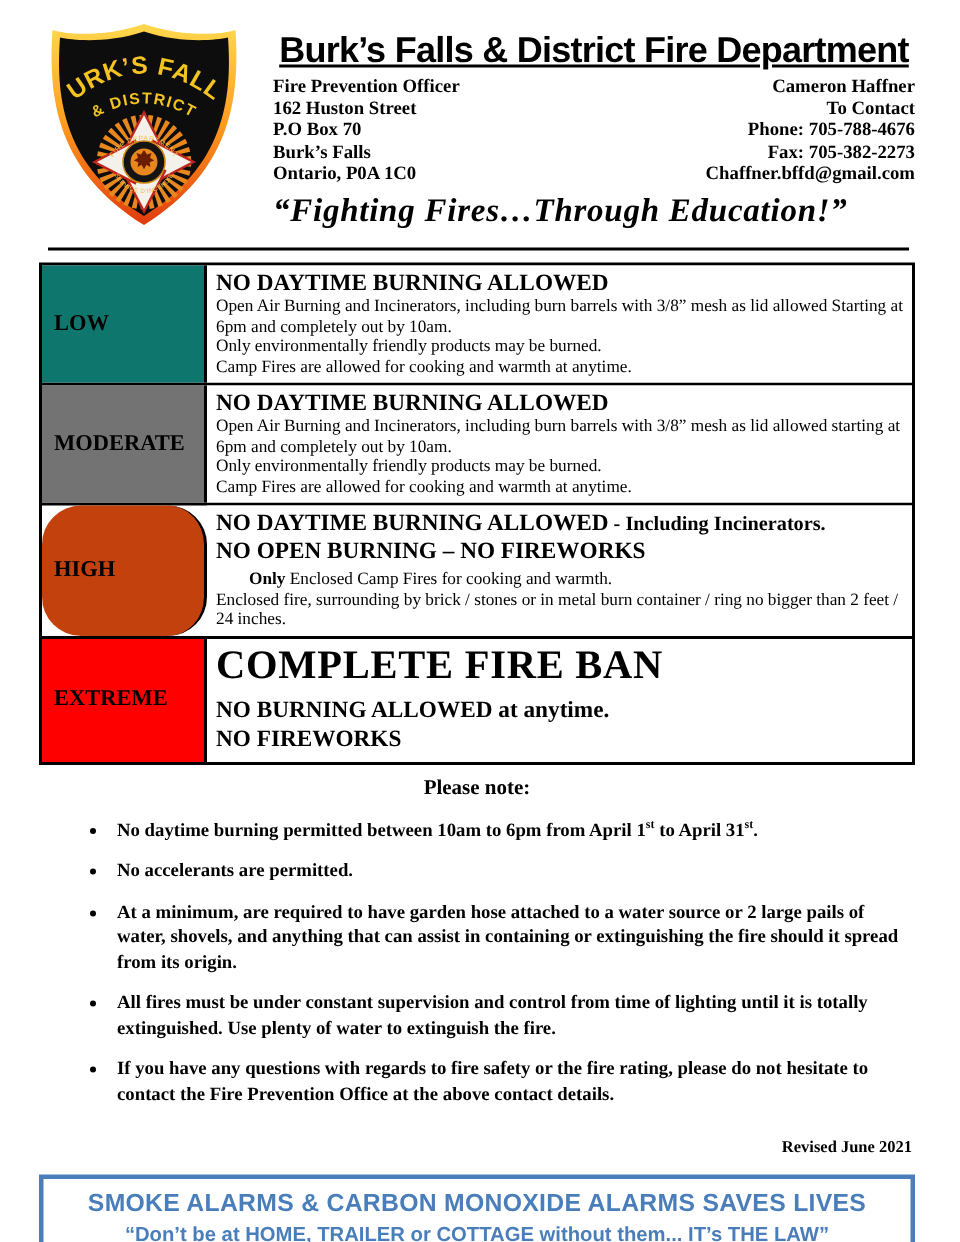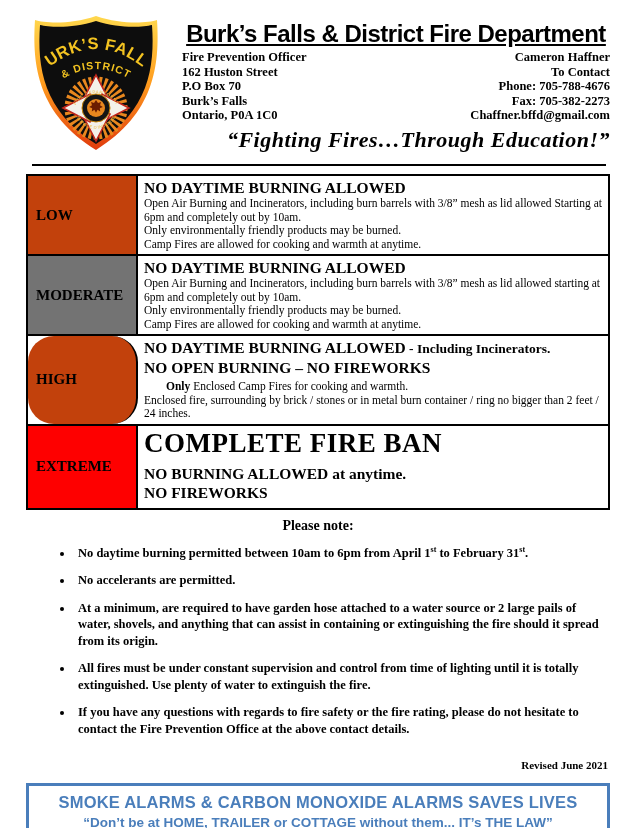--- a/index.html
+++ b/index.html
@@ -15,34 +15,34 @@
   .header-right { flex:1; padding-left:16px; }
   .dept-title {
     font-family:"Liberation Sans", sans-serif; font-weight:bold;
     font-size:24px; text-align:center; letter-spacing:-0.5px; margin-top:8px;text-decoration:underline;
   }
   .contact-row { display:flex; justify-content:space-between; margin-top:2px; }
   .contact-col { font-weight:bold; font-size:12.5px; line-height:14.5px; }
   .contact-col.right { text-align:right; }
   .tagline {
     font-weight:bold; font-style:italic; font-size:22px;
-    text-align:right; margin-top:4px; letter-spacing:0.5px;
+    text-align:left; margin-top:4px; letter-spacing:0.5px;
   }
   .header-rule { border-top:2px solid #000; margin:6px 4px 0 6px; }
   
   .fire-table { border:2px solid #000; margin-top:8px; }
   .fire-row { display:flex; border-bottom:2px solid #000; }
   .fire-row:last-child { border-bottom:none; }
   .level-cell {
     flex:0 0 110px; border-right:2px solid #000;
     display:flex; align-items:center; padding-left:8px;
     font-weight:bold; font-size:15px;
   }
   .rules-cell { flex:1; padding:2px 6px 3px 6px; background:#fff; }
-  .row-low  .level-cell { background:#c2410c; }
+  .row-low  .level-cell { background:#0f766e; }
   .row-mod  .level-cell { background:#737373; }
   .row-high .level-cell { background:#c2410c;border-radius:26px; }
   .row-ext  .level-cell { background:#fe0000; }
   .row-low  { min-height:79px; }
   .row-mod  { min-height:79px; }
   .row-high { min-height:88px; }
   .row-ext  { min-height:82px; }
   .rule-heading { font-weight:bold; font-size:15.5px; line-height:19px; }
   .rule-heading .h-suffix { font-size:13.5px; }
   .rule-body { font-size:11.5px; line-height:13.5px; }
@@ -175,21 +175,21 @@
       <div class="ban-heading">COMPLETE FIRE BAN</div>
       <div class="ban-sub">NO BURNING ALLOWED at anytime.</div>
       <div class="ban-sub2">NO FIREWORKS</div>
     </div>
   </div>
 
 </div>
 
 <div class="notes-heading">Please note:</div>
 <ul class="notes-list">
-  <li><span>No daytime burning permitted between 10am to 6pm from April 1</span><sup>st</sup><span> to February 31</span><sup>st</sup><span>.</span></li>
+  <li><span>No daytime burning permitted between 10am to 6pm from April 1</span><sup>st</sup><span> to April 31</span><sup>st</sup><span>.</span></li>
   <li>No accelerants are permitted.</li>
   <li>At a minimum, are required to have garden hose attached to a water source or 2 large pails of water, shovels, and anything that can assist in containing or extinguishing the fire should it spread from its origin.</li>
   <li>All fires must be under constant supervision and control from time of lighting until it is totally extinguished.  Use plenty of water to extinguish the fire.</li>
   <li>If you have any questions with regards to fire safety or the fire rating, please do not hesitate to contact the Fire Prevention Office at the above contact details.</li>
 </ul>
 
 <div class="revised">Revised June 2021</div>
 
 <div class="alarm-box">
   <div class="alarm-line1">SMOKE ALARMS &amp; CARBON MONOXIDE ALARMS SAVES LIVES</div>

